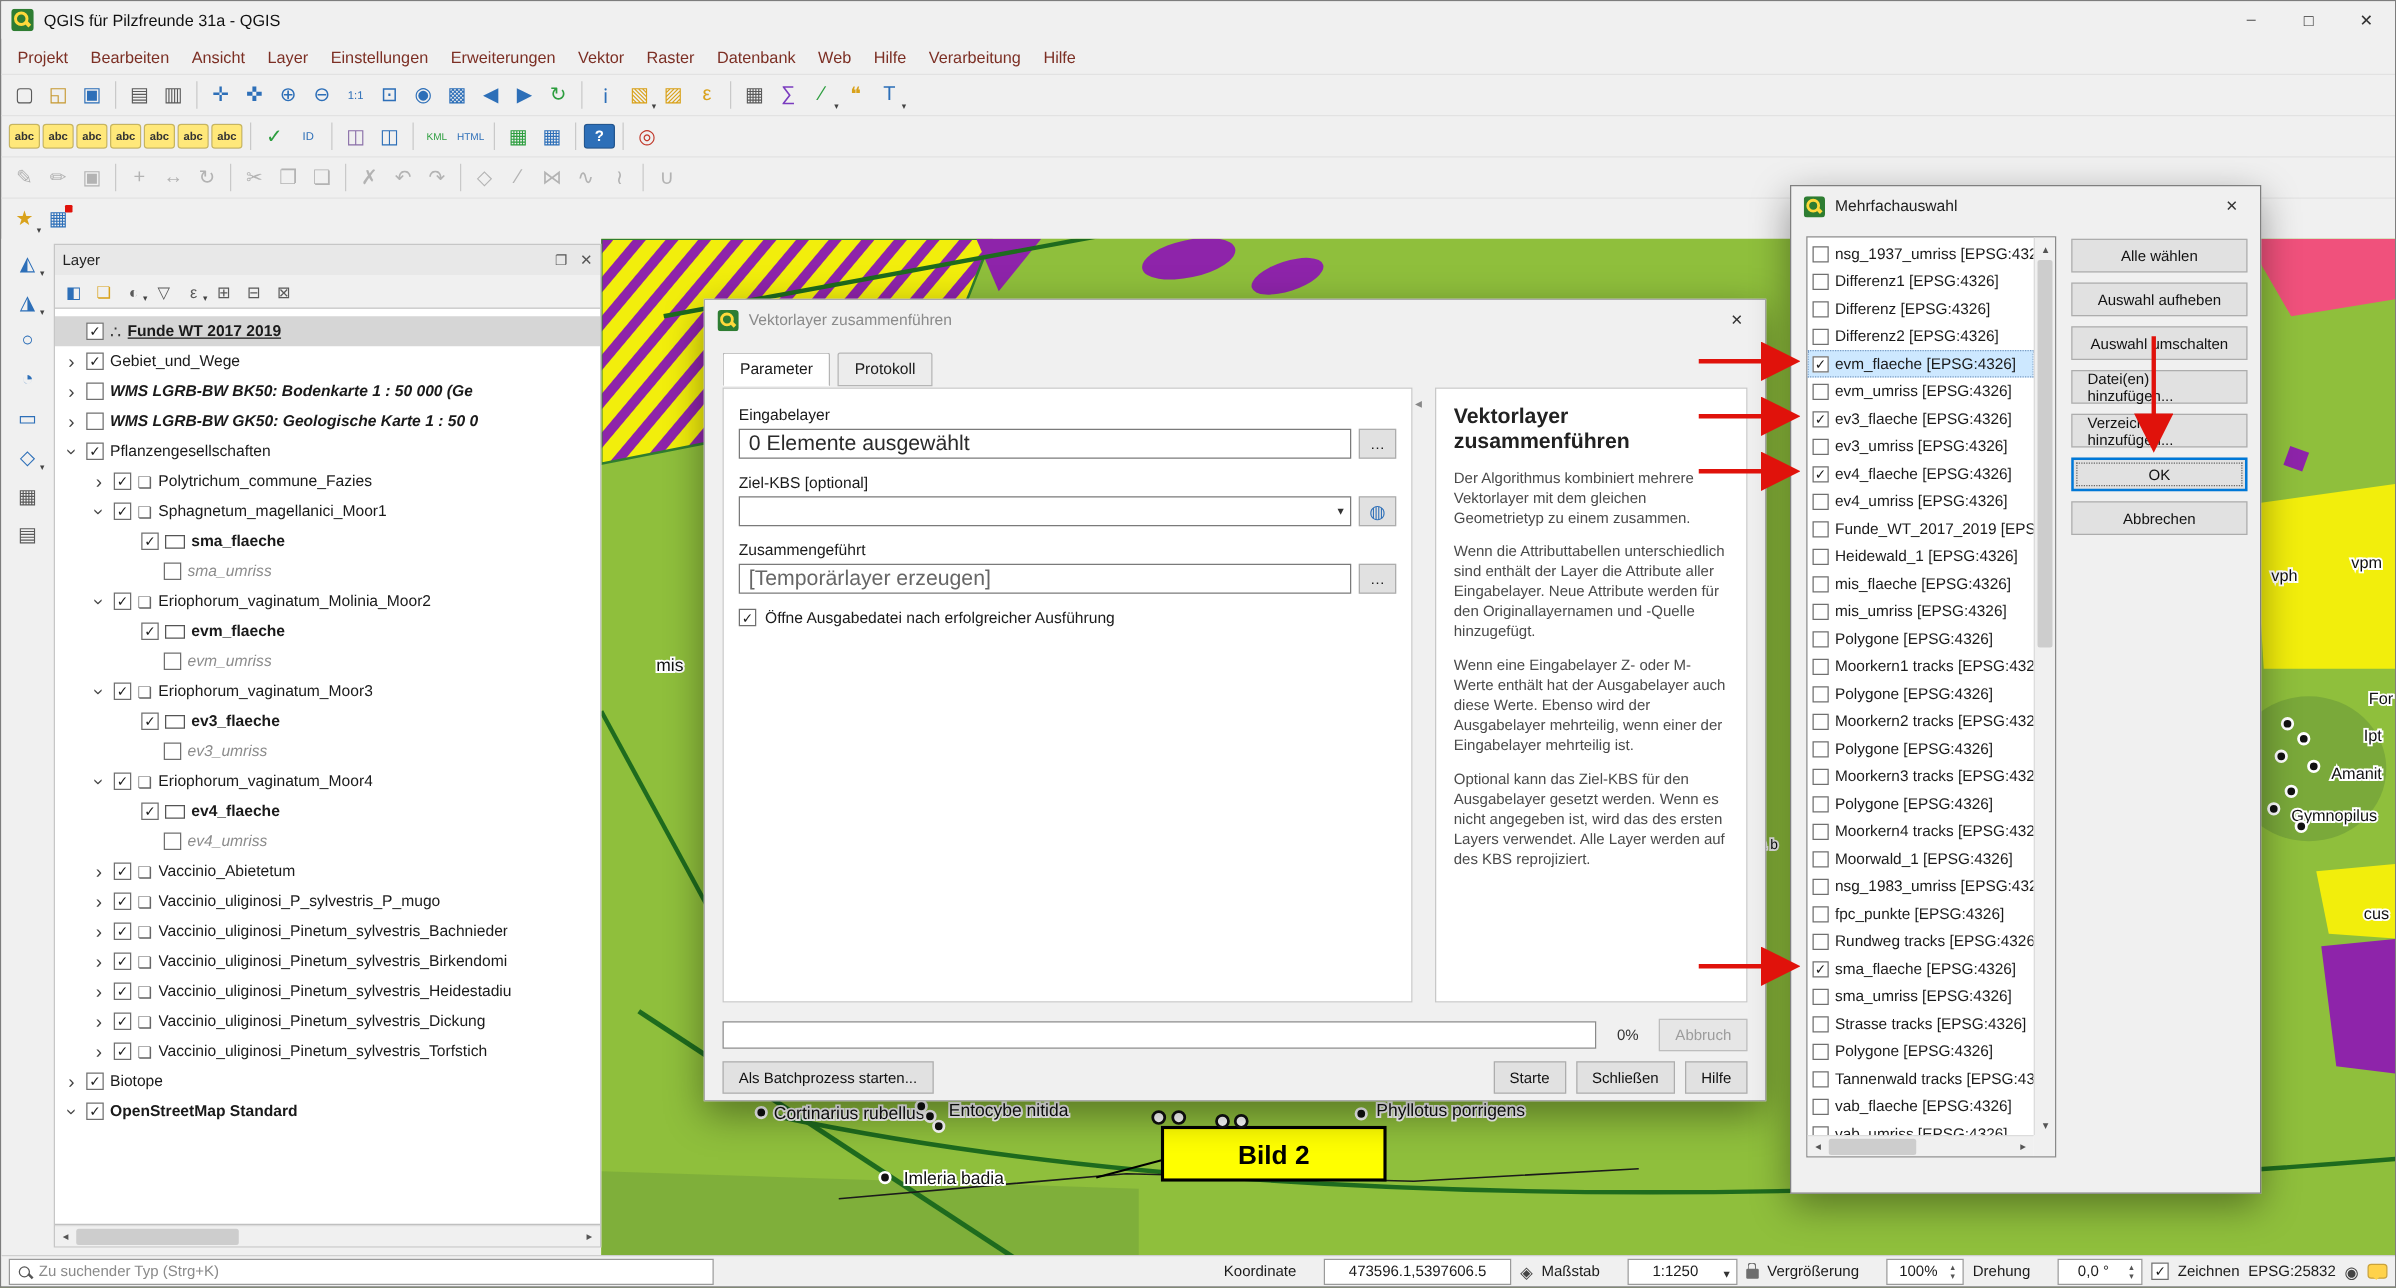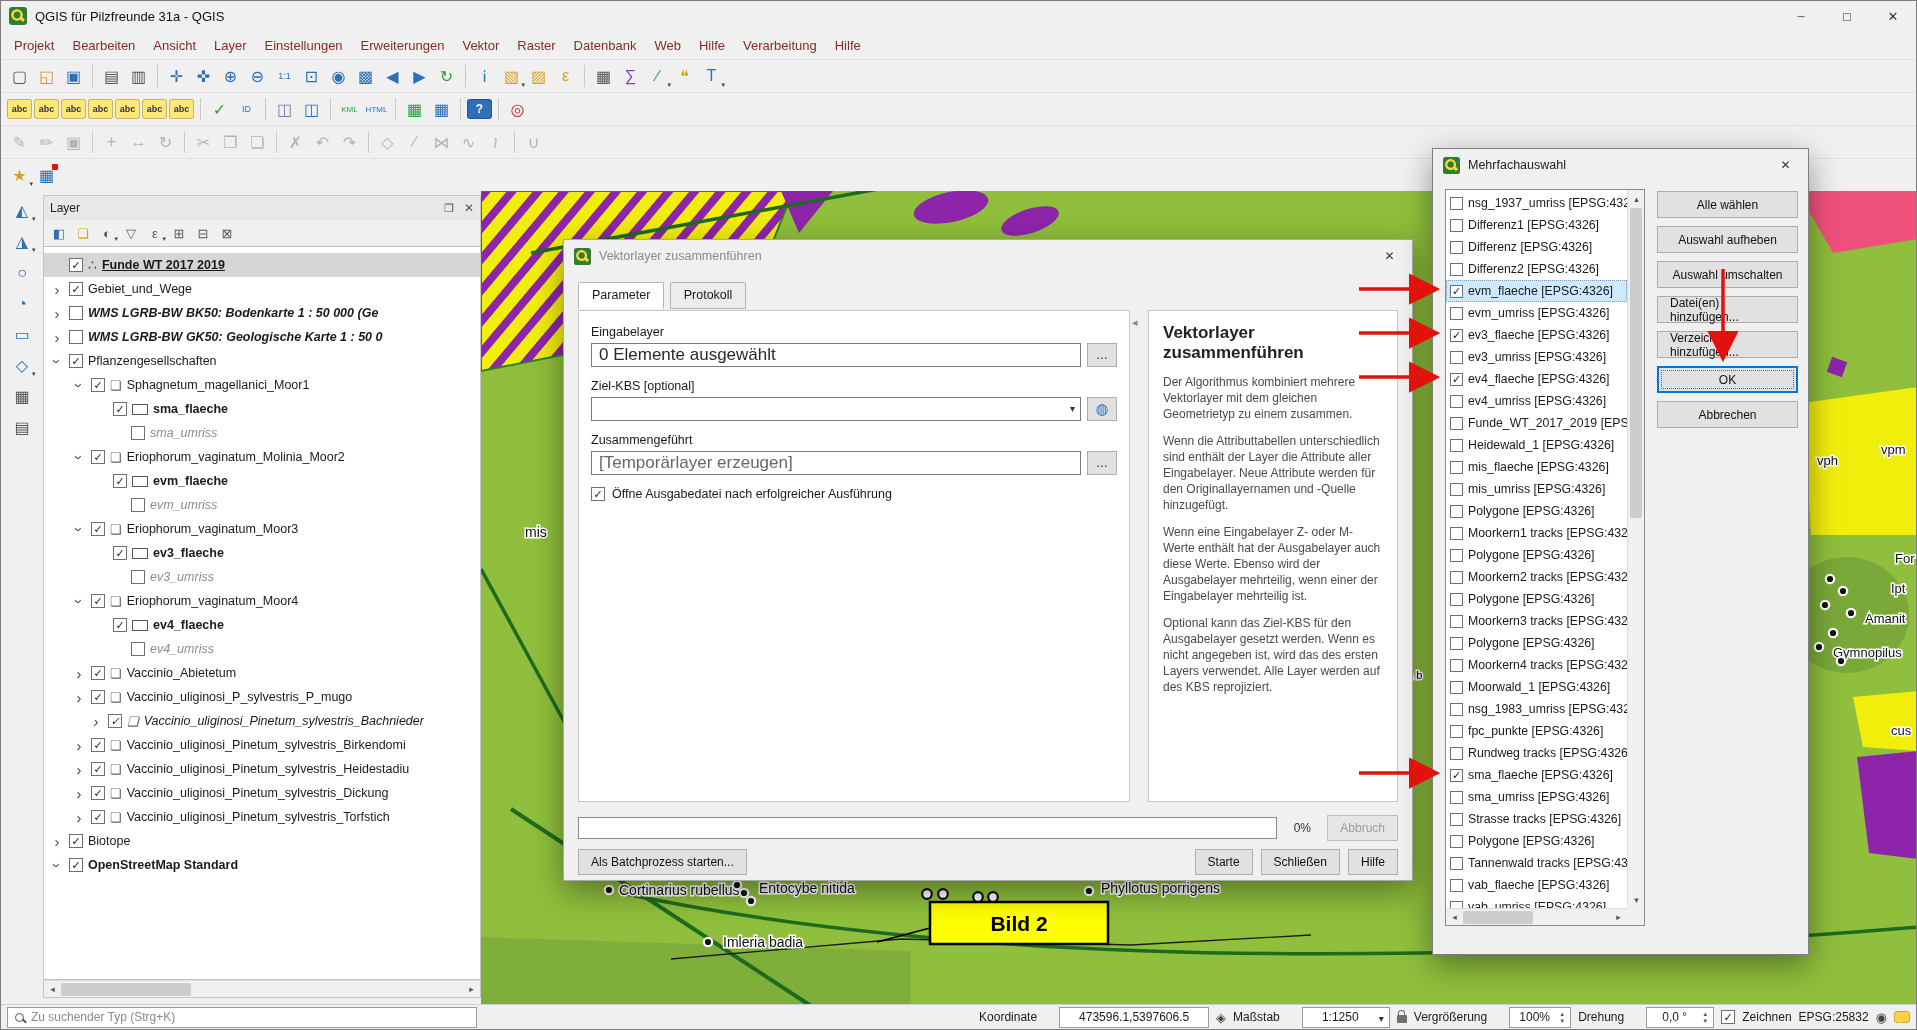--- a/index.html
+++ b/index.html
@@ -133,21 +133,21 @@
        display:flex;align-items:center;}
   .hsb .sb-thumb{width:70px;}
   .hsb .sb-space{flex:1;}
   .sb-corner{position:absolute;right:0;bottom:0;width:17px;height:17px;background:#f0f0f0;}
   .mbtns{position:absolute;left:224px;top:42px;width:141px;}
   .mbtn{display:flex;width:100%;height:27px;margin-bottom:8px;}
 
   
   .statusbar{position:absolute;left:0;bottom:0;width:100%;height:25px;background:#f0f0f0;border-top:1px solid #cfcfcf;
              display:flex;align-items:center;gap:7px;padding:0 6px;font-size:12px;z-index:5;}
-  .locator{width:470px;height:21px;background:#fff;border:1px solid #9a9a9a;display:flex;align-items:center;
+  .locator{width:564px;height:21px;background:#fff;border:1px solid #9a9a9a;display:flex;align-items:center;
            gap:7px;padding:0 7px;color:#8a8a8a;}
   .mag{width:9px;height:9px;border:1.6px solid #555;border-radius:50%;position:relative;flex-shrink:0;}
   .mag::after{content:"";position:absolute;width:5px;height:1.6px;background:#555;right:-4px;bottom:-1px;transform:rotate(45deg);}
   .sb-spacer{flex:1;}
   .sbox{height:21px;border:1px solid #9a9a9a;background:#fff;display:flex;align-items:center;justify-content:center;padding:0 7px;margin-left:15px;}
   .sbox.combo2{position:relative;padding-right:18px;}
   .spin{position:relative;padding-right:18px;}
   .spin .sa{position:absolute;right:3px;width:10px;height:8px;color:#555;font-size:7px;display:flex;align-items:center;justify-content:center;}
   .spin .sa.up{top:2px;} .spin .sa.dn{bottom:2px;}
   .lock{width:10px;height:8px;background:#6e6e6e;border-radius:1px;position:relative;margin-top:4px;flex-shrink:0;}
@@ -561,20 +561,26 @@
           <span class="expander"></span>
           <span class="cb"></span>
           <span class="tlab b i">WMS LGRB-BW GK50: Geologische Karte 1 : 50 0</span>
         </div>
         <div class="tree-row" style="padding-left: 6px;">
           <span class="expander open"></span>
           <span class="cb on"></span>
           <span class="tlab">Pflanzengesellschaften</span>
         </div>
         <div class="tree-row" style="padding-left: 28px;">
+          <span class="expander"></span>
+          <span class="cb on"></span>
+          <span class="lyr"></span>
+          <span class="tlab">Polytrichum_commune_Fazies</span>
+        </div>
+        <div class="tree-row" style="padding-left: 28px;">
           <span class="expander open"></span>
           <span class="cb on"></span>
           <span class="lyr"></span>
           <span class="tlab">Sphagnetum_magellanici_Moor1</span>
         </div>
         <div class="tree-row" style="padding-left: 50px;">
           <span class="expander none"></span>
           <span class="cb on"></span>
           <span class="swatch"></span>
           <span class="tlab b">sma_flaeche</span>
@@ -640,21 +646,21 @@
           <span class="cb on"></span>
           <span class="lyr"></span>
           <span class="tlab">Vaccinio_Abietetum</span>
         </div>
         <div class="tree-row" style="padding-left: 28px;">
           <span class="expander"></span>
           <span class="cb on"></span>
           <span class="lyr"></span>
           <span class="tlab">Vaccinio_uliginosi_P_sylvestris_P_mugo</span>
         </div>
-        <div class="tree-row" style="padding-left: 45px; font-style: italic;">
+        <div class="tree-row" style="padding-left: 28px;">
           <span class="expander"></span>
           <span class="cb on"></span>
           <span class="lyr"></span>
           <span class="tlab">Vaccinio_uliginosi_Pinetum_sylvestris_Bachnieder</span>
         </div>
         <div class="tree-row" style="padding-left: 28px;">
           <span class="expander"></span>
           <span class="cb on"></span>
           <span class="lyr"></span>
           <span class="tlab">Vaccinio_uliginosi_Pinetum_sylvestris_Birkendomi</span>

